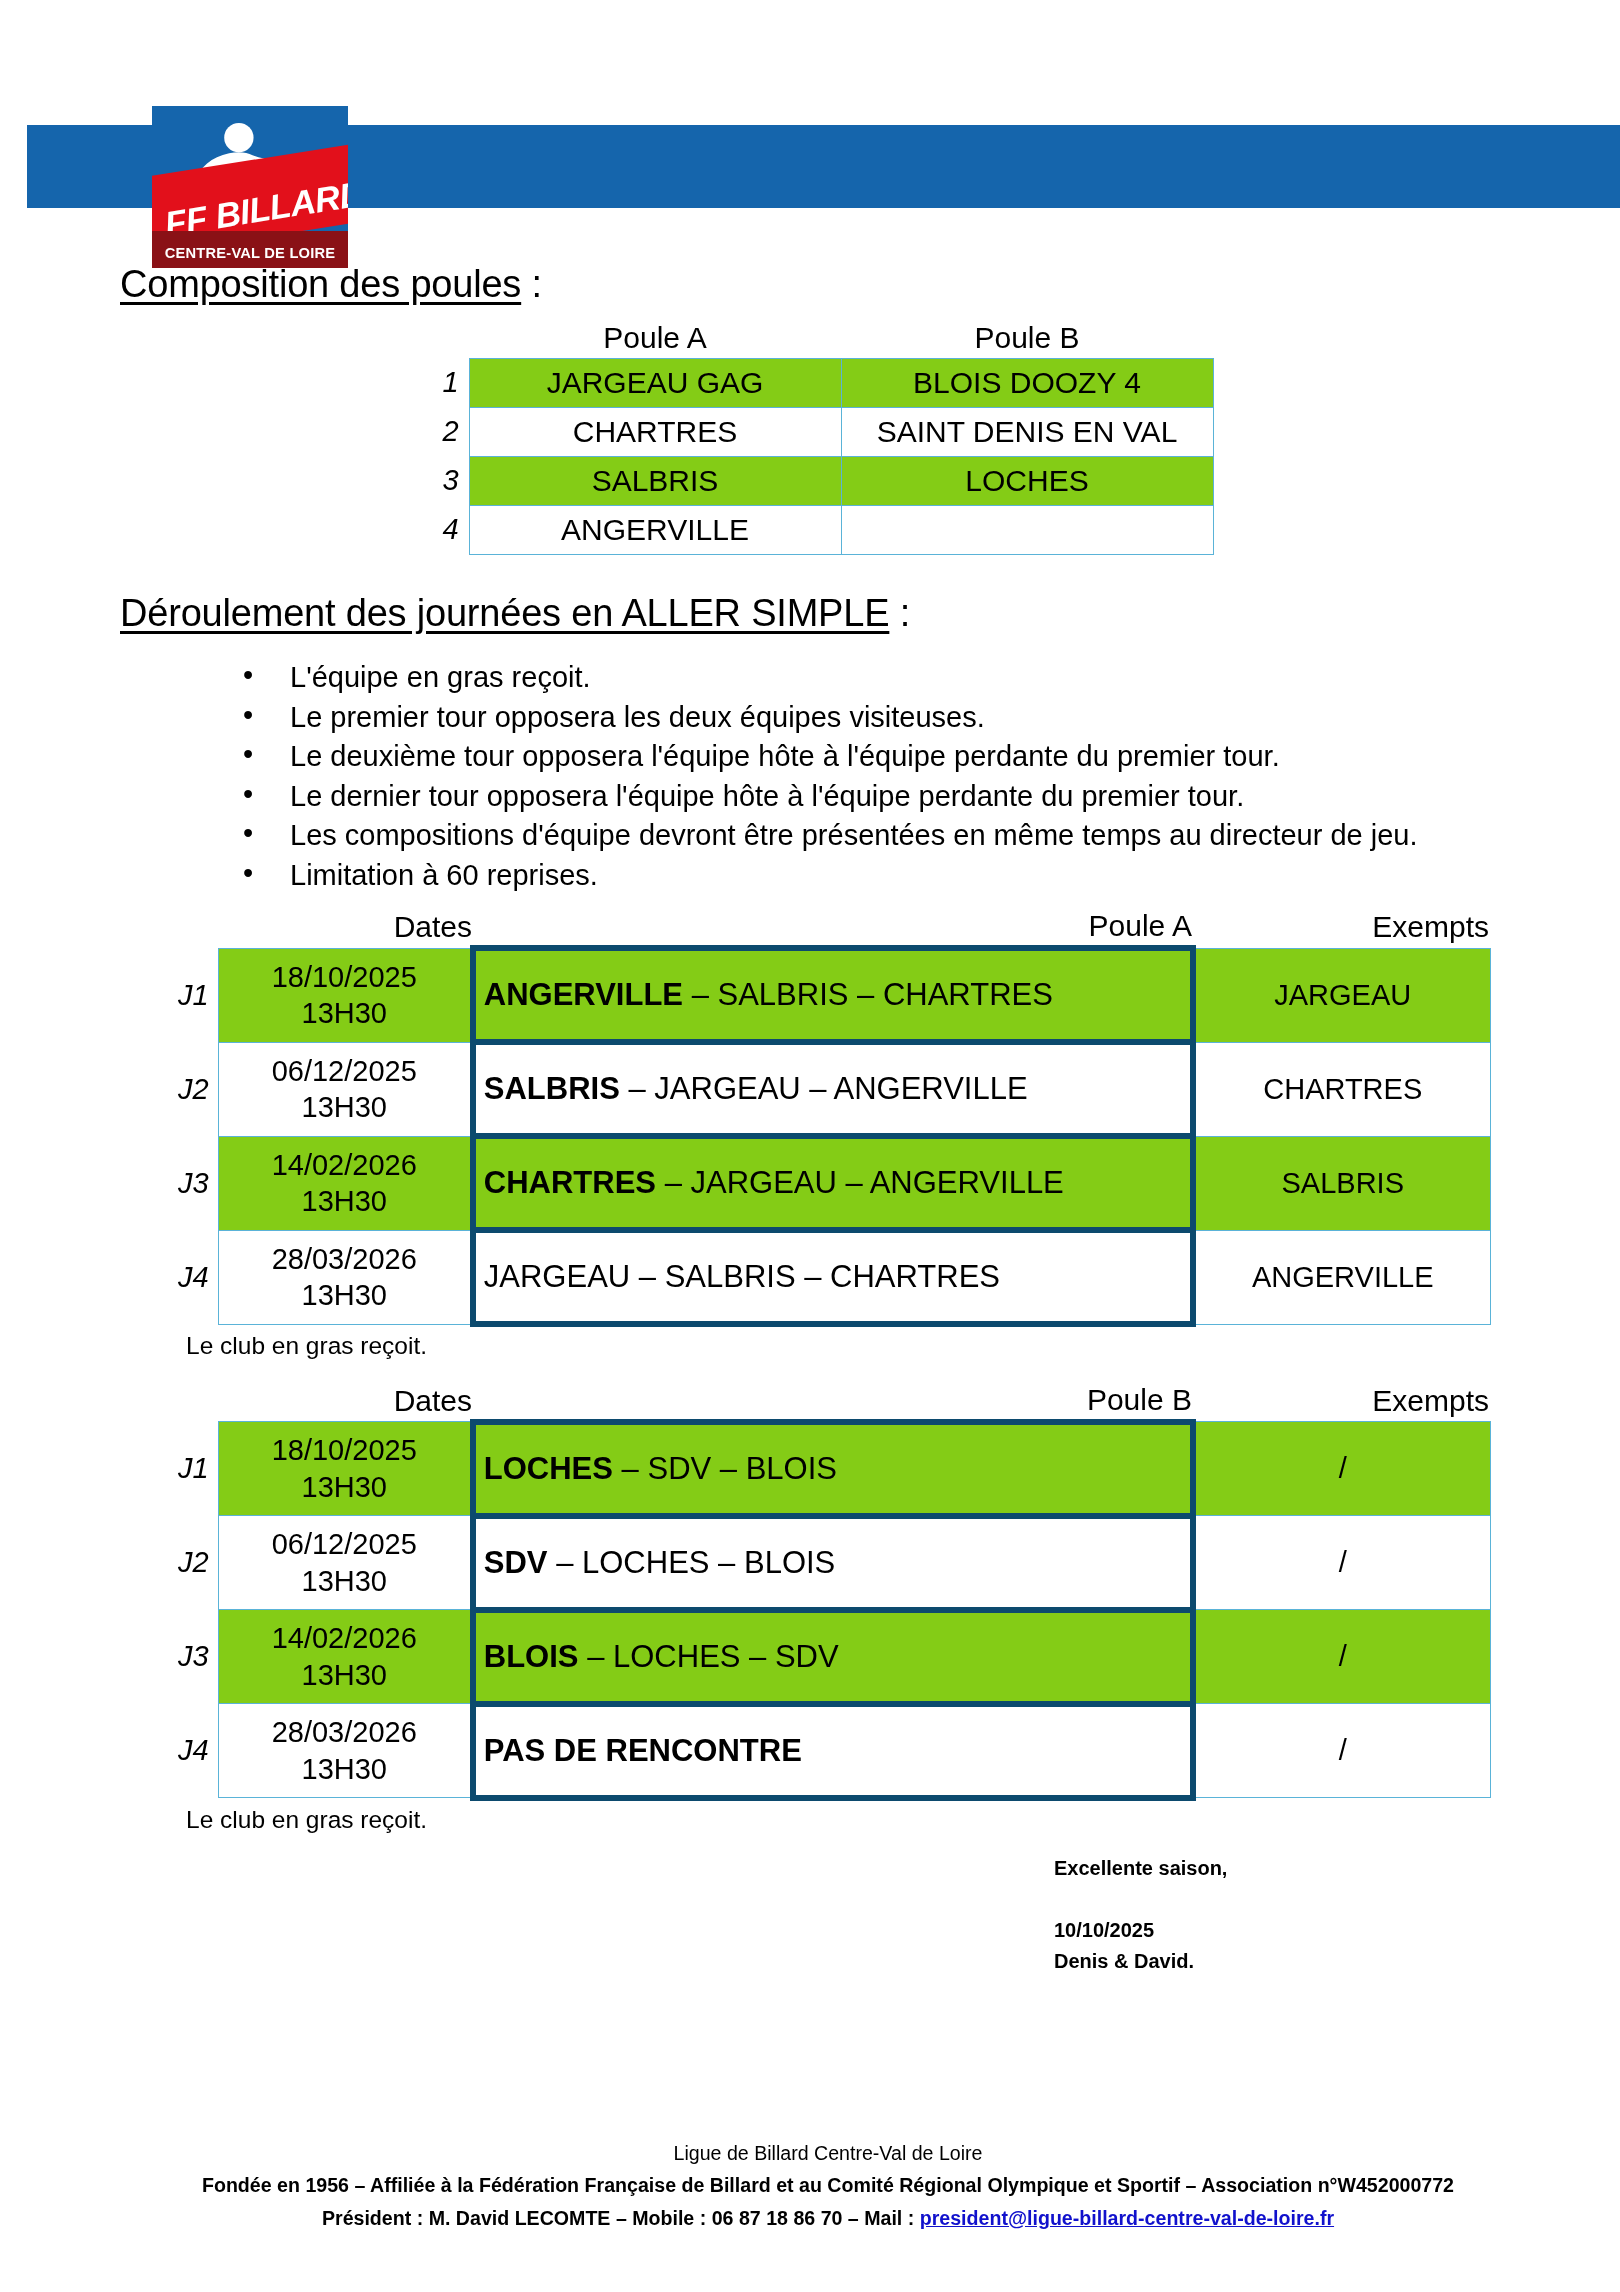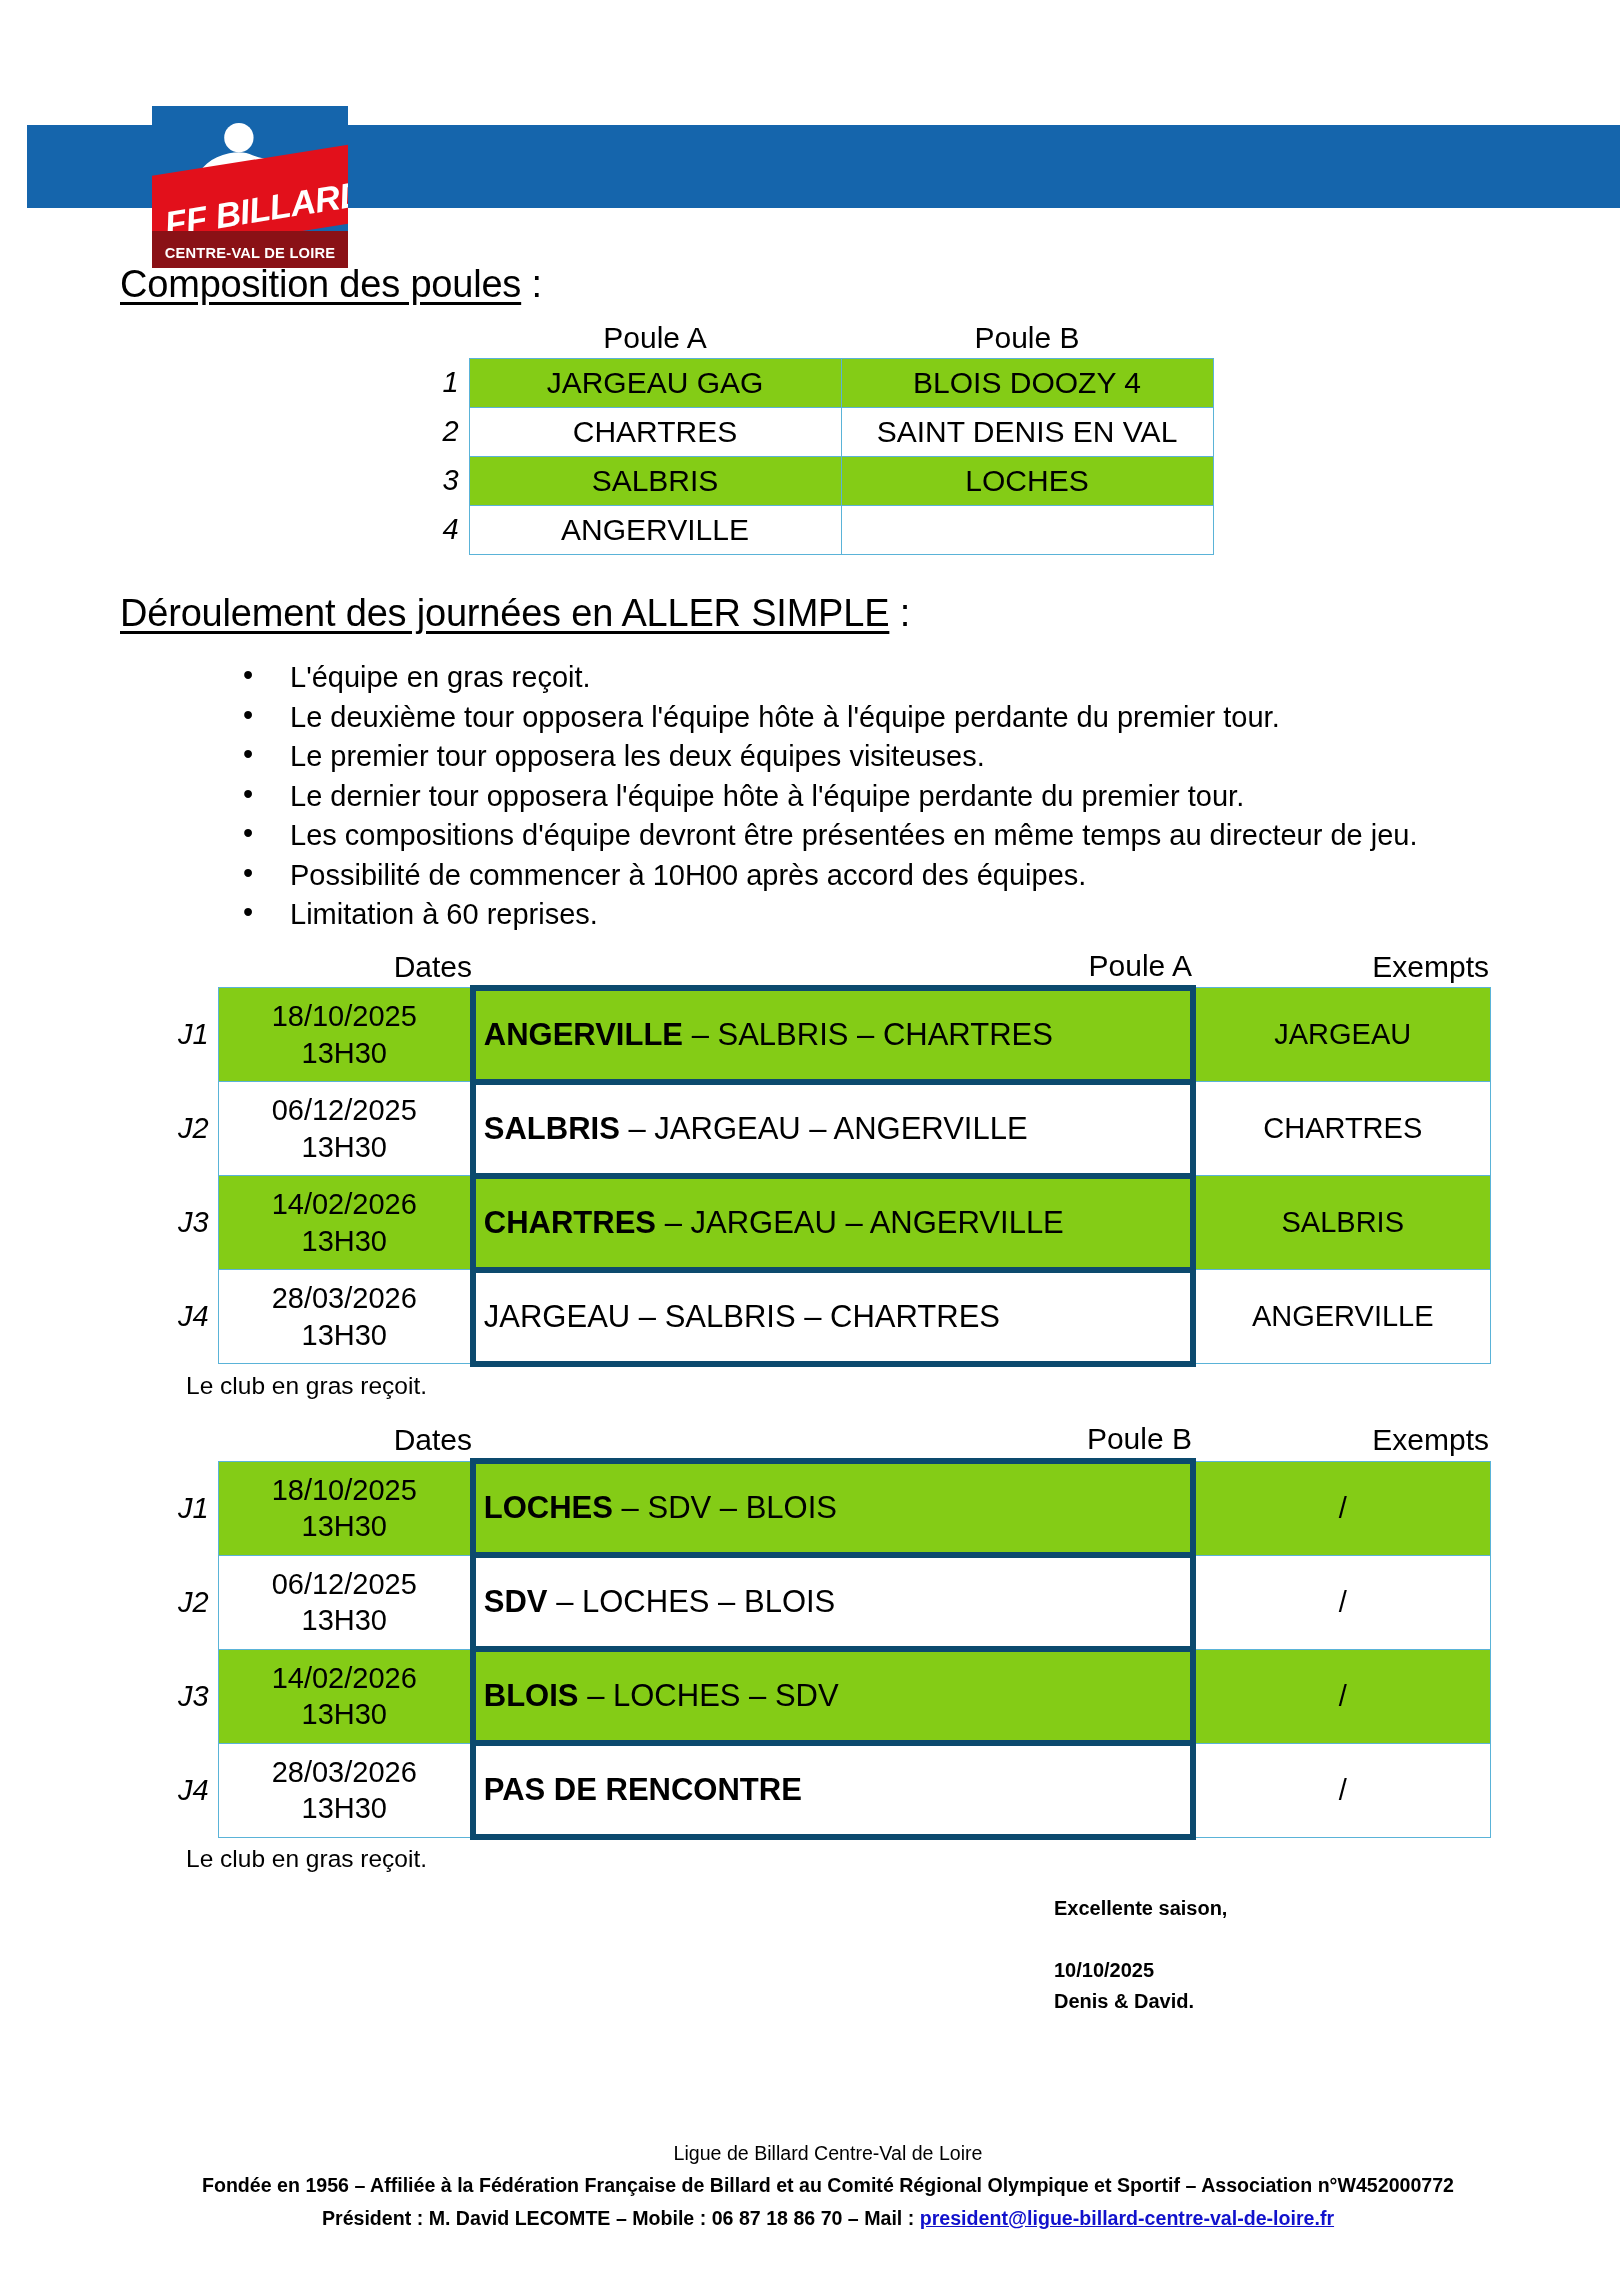--- a/index.html
+++ b/index.html
@@ -317,25 +317,24 @@
         </tbody>
     </table>
   </div>
 
   <h1 class="section-title second">
     <span class="ul">Déroulement des journées en ALLER SIMPLE</span><span> :</span>
   </h1>
 
   <ul class="rules" id="rules-list">
       <li>L'équipe en gras reçoit.</li>
+      <li>Le premier tour opposera les deux équipes visiteuses.</li>
       <li>Le deuxième tour opposera l'équipe hôte à l'équipe perdante du premier tour.</li>
-      <li>Le premier tour opposera les deux équipes visiteuses.</li>
       <li>Le dernier tour opposera l'équipe hôte à l'équipe perdante du premier tour.</li>
       <li>Les compositions d'équipe devront être présentées en même temps au directeur de jeu.</li>
-      <li>Possibilité de commencer à 10H00 après accord des équipes.</li>
       <li>Limitation à 60 reprises.</li>
     </ul>
 
   <div class="sched-wrap">
     <table class="sched">
       <thead>
         <tr>
           <th class="jcol"></th>
           <th class="dcol">Dates</th>
           <th class="mcol">Poule A</th>

